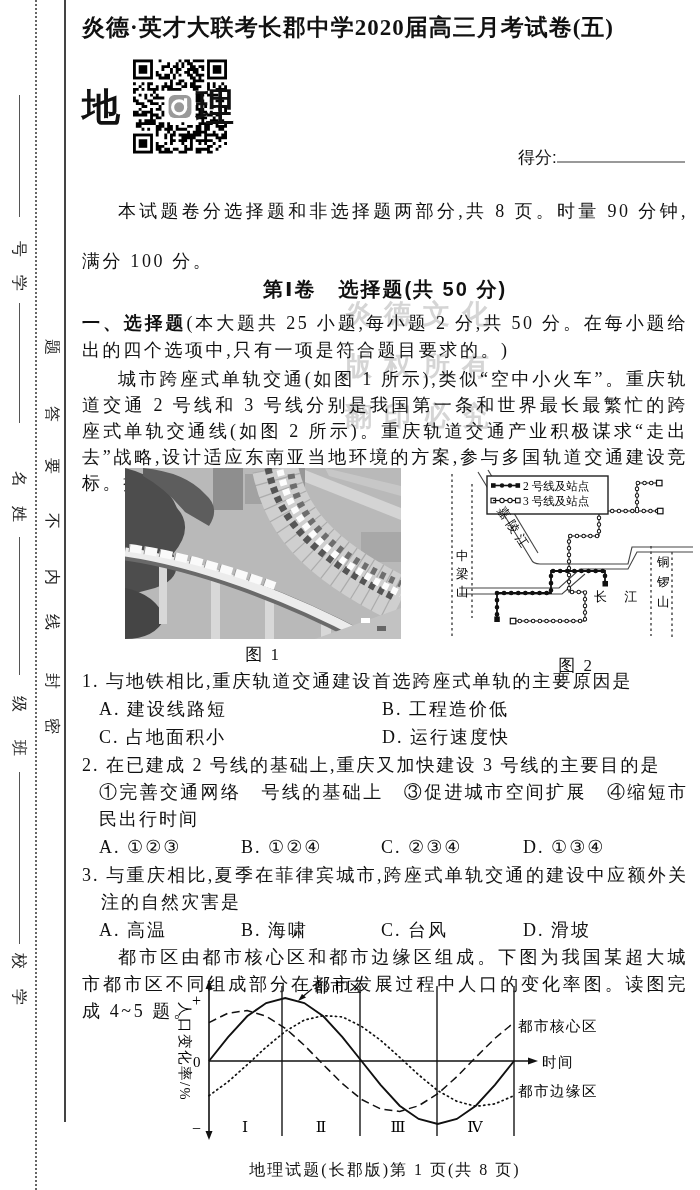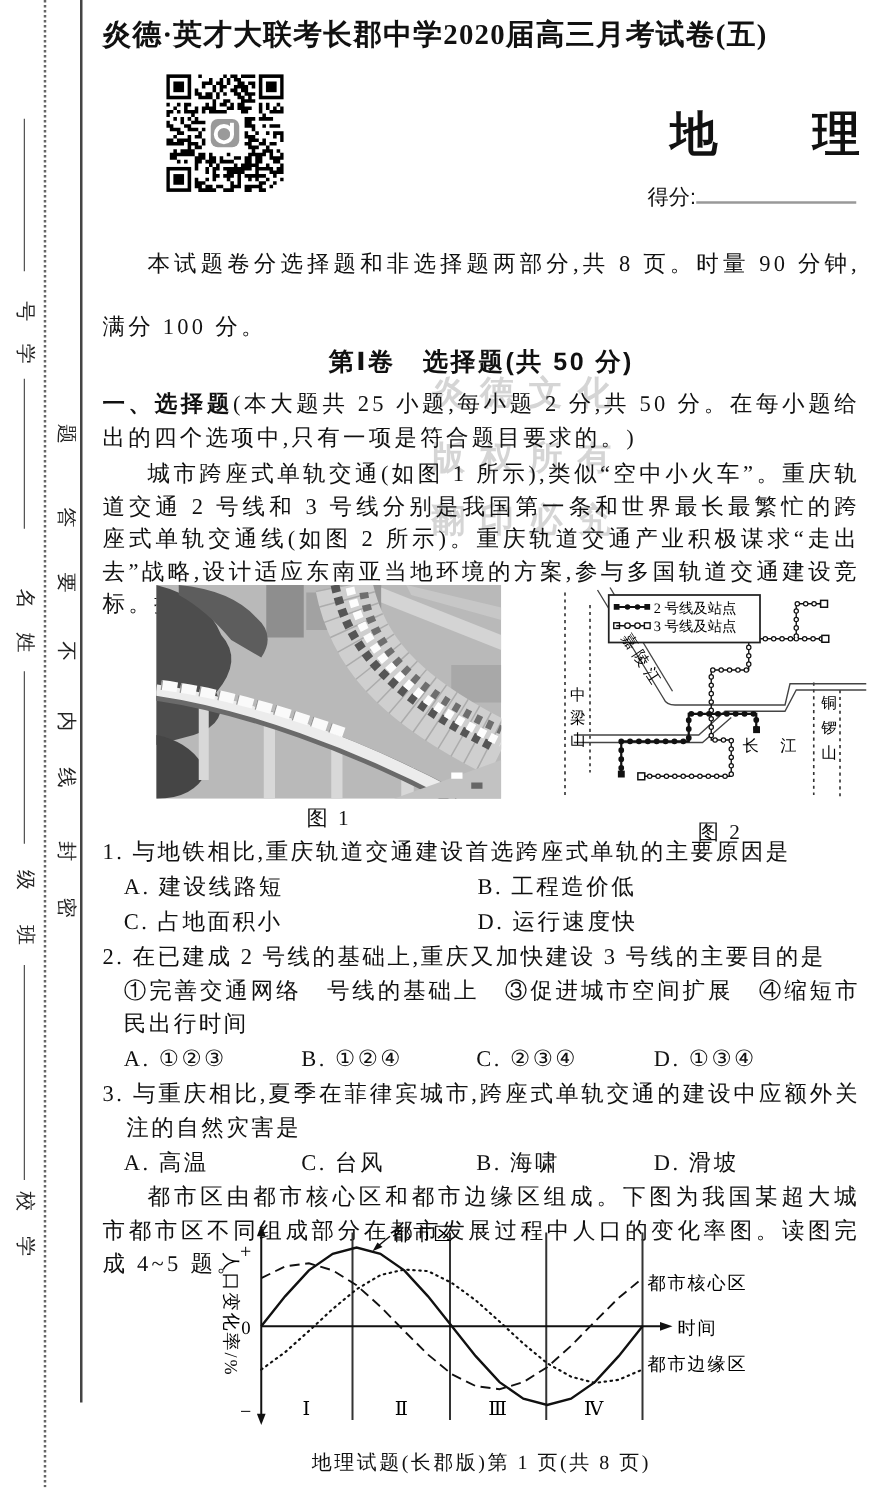--- a/index.html
+++ b/index.html
@@ -12,21 +12,21 @@
   .solid-rule{position:absolute;left:64px;top:0;height:1122px;border-left:2px solid #444;}
   .mchar{position:absolute;width:22px;text-align:center;font-size:16px;color:#222;
          transform:rotate(90deg);line-height:22px;}
   .blank-line{position:absolute;left:19px;border-left:1.5px solid #555;}
   
   .wm{position:absolute;left:328px;width:190px;text-align:center;color:rgba(150,150,150,.40);
       font-size:27px;letter-spacing:12px;font-weight:bold;z-index:0;white-space:nowrap;}
   
   .cblock{position:absolute;left:82px;width:606px;z-index:2;}
   .hdr{font-size:23px;font-weight:900;text-align:left;letter-spacing:1px;white-space:nowrap;}
-  .subject{font-size:38px;font-weight:bold;text-align:right;}
+  .subject{font-size:38px;font-weight:bold;text-align:left;}
   .score-row{text-align:left;font-size:17px;font-weight:normal;}
   .score-line{display:inline-block;width:128px;border-bottom:2px solid #999;height:14px;}
   .para{font-size:18px;line-height:26px;letter-spacing:2.6px;text-align:justify;}
   .indent{text-indent:2em;}
   .sec-title{font-size:20px;font-weight:bold;text-align:center;letter-spacing:2px;}
   .q{font-size:18px;line-height:27px;letter-spacing:2px;padding-left:19px;text-indent:-19px;text-align:justify;}
   .sub{font-size:18px;line-height:27px;letter-spacing:2px;padding-left:17px;text-align:justify;}
   .opts2{display:grid;grid-template-columns:283px 1fr;padding-left:17px;font-size:18px;line-height:28px;letter-spacing:2px;}
   .opts4{display:grid;grid-template-columns:142px 140px 142px 1fr;padding-left:17px;font-size:18px;line-height:28px;letter-spacing:2px;}
   
@@ -238,22 +238,22 @@
       <span>B. ①②④</span>
       <span>C. ②③④</span>
       <span>D. ①③④</span>
     </div>
   </div>
 
   <div class="cblock" style="top:862px">
     <div class="q"><span>3.</span> <span>与重庆相比,夏季在菲律宾城市,跨座式单轨交通的建设中应额外关注的自然灾害是</span></div>
     <div class="opts4">
       <span>A. 高温</span>
+      <span>B. 海啸</span>
       <span>C. 台风</span>
-      <span>B. 海啸</span>
       <span>D. 滑坡</span>
     </div>
   </div>
 
   <div class="cblock para indent" style="top:944px;line-height:27px">都市区由都市核心区和都市边缘区组成。下图为我国某超大城市都市区不同组成部分在都市发展过程中人口的变化率图。读图完成 4~5 题。</div>
 
   <div class="abs" style="left:140px;top:976px;z-index:2">
     <svg width="560" height="170" viewBox="0 0 560 170">
 
       <g stroke="#333" stroke-width="1.6">

